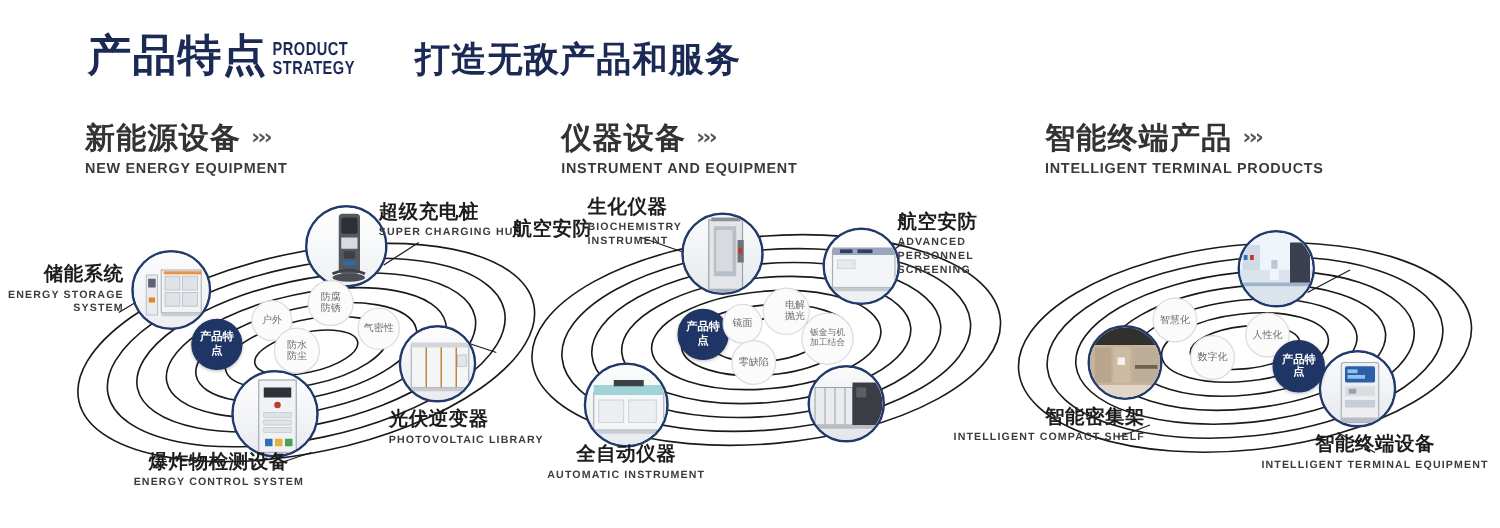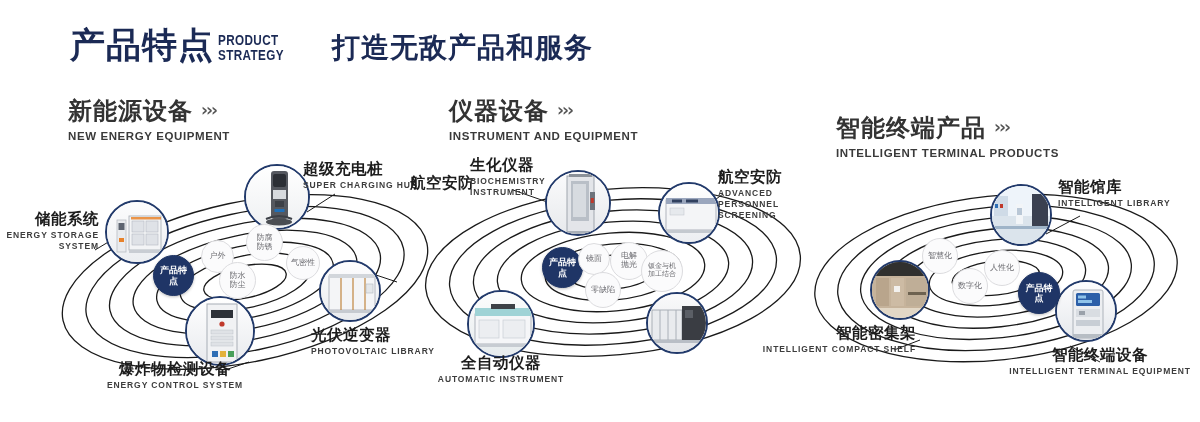--- a/index.html
+++ b/index.html
@@ -108,21 +108,21 @@
 <div class="sec-head" style="left:68px; top:96px;">
   <div class="sec-cn"><span>新能源设备</span><span class="sec-arrows">›››</span></div>
   <div class="sec-en">NEW ENERGY EQUIPMENT</div>
 </div>
 
 <div class="sec-head" style="left:449px; top:96px;">
   <div class="sec-cn"><span>仪器设备</span><span class="sec-arrows">›››</span></div>
   <div class="sec-en">INSTRUMENT AND EQUIPMENT</div>
 </div>
 
-<div class="sec-head" style="left:836px; top:96px;margin-top:17px;">
+<div class="sec-head" style="left:836px; top:96px;">
   <div class="sec-cn"><span>智能终端产品</span><span class="sec-arrows">›››</span></div>
   <div class="sec-en">INTELLIGENT TERMINAL PRODUCTS</div>
 </div>
 
 <div class="panel" style="left:35px;">
   <svg width="420" height="260" viewBox="0 0 420 260">
     <g fill="none" stroke="#1a1a1a" stroke-width="1.3">
       <ellipse cx="210" cy="132" rx="42" ry="16" transform="rotate(-12 210 132)"></ellipse>
       <ellipse cx="210" cy="132" rx="66" ry="26" transform="rotate(-12 210 132)"></ellipse>
       <ellipse cx="210" cy="132" rx="90" ry="36" transform="rotate(-12 210 132)"></ellipse>
@@ -320,21 +320,21 @@
       </svg>
     </div>
   </div>
 
   <div class="bub core" style="left:137px; top:97px; width:41px; height:41px;">
     <span style="display:block; max-width:34px;">产品特点</span>
   </div>
   <div class="bub" style="left:173px; top:93px; width:32px; height:32px;">
     <span>镜面</span>
   </div>
-  <div class="bub" style="left:205px; top:92px; width:38px; height:38px;">
+  <div class="bub" style="left:205px; top:80px; width:38px; height:38px;justify-content:flex-end;">
     <span style="display:block; max-width:22px;">电解抛光</span>
   </div>
   <div class="bub" style="left:236px; top:100px; width:42px; height:42px;">
     <span style="display:block; max-width:30px; font-size:7px;">钣金与机加工结合</span>
   </div>
   <div class="bub" style="left:180px; top:122px; width:36px; height:36px;">
     <span>零缺陷</span>
   </div>
 </div>
 
@@ -364,24 +364,20 @@
         <rect x="2" y="10" width="14" height="20" fill="#cfdbe7"></rect>
         <rect x="3" y="18" width="3" height="4" fill="#2f6fb5"></rect>
         <rect x="8" y="18" width="3" height="4" fill="#c0392b"></rect>
         <rect x="40" y="8" width="16" height="34" fill="#3a4050"></rect>
         <rect x="24" y="18" width="7" height="20" fill="#f2f5f8"></rect>
         <rect x="25" y="22" width="5" height="7" fill="#b9c7d6"></rect>
         <rect x="0" y="40" width="62" height="3" fill="#9fb4c8"></rect>
       </svg>
     </div>
   </div>
-  <div class="lbl" style="left:258px; top:28px;">
-    <div class="cn">智能馆库</div>
-    <div class="en">INTELLIGENT LIBRARY</div>
-  </div>
 
   <div class="node" style="left:70px; top:110px; width:60px; height:60px;">
     <div class="photo" style="background:linear-gradient(180deg,#3c3a38 0%,#c9b9a3 45%,#e4d9c8 100%);">
       <svg width="60" height="60" viewBox="0 0 60 60">
         <rect x="0" y="0" width="60" height="14" fill="#30302e"></rect>
         <rect x="0" y="14" width="60" height="32" fill="#c6b39b"></rect>
         <rect x="4" y="16" width="13" height="28" fill="#b9a58c"></rect>
         <rect x="19" y="16" width="13" height="28" fill="#cdbba4"></rect>
         <rect x="22" y="24" width="6" height="6" fill="#f3f1ee"></rect>
         <rect x="34" y="16" width="22" height="28" fill="#bfae97"></rect>
@@ -413,19 +409,19 @@
     <div class="cn">智能终端设备</div>
     <div class="en">INTELLIGENT TERMINAL EQUIPMENT</div>
   </div>
 
   <div class="bub" style="left:122px; top:88px; width:36px; height:36px;">
     <span>智慧化</span>
   </div>
   <div class="bub" style="left:152px; top:118px; width:36px; height:36px;">
     <span>数字化</span>
   </div>
-  <div class="bub" style="left:184px; top:100px; width:36px; height:36px;">
+  <div class="bub" style="left:196px; top:100px; width:36px; height:36px;">
     <span>人性化</span>
   </div>
   <div class="bub core" style="left:218px; top:122px; width:42px; height:42px;">
     <span style="display:block; max-width:34px;">产品特点</span>
   </div>
 </div>
 
 </body></html>

